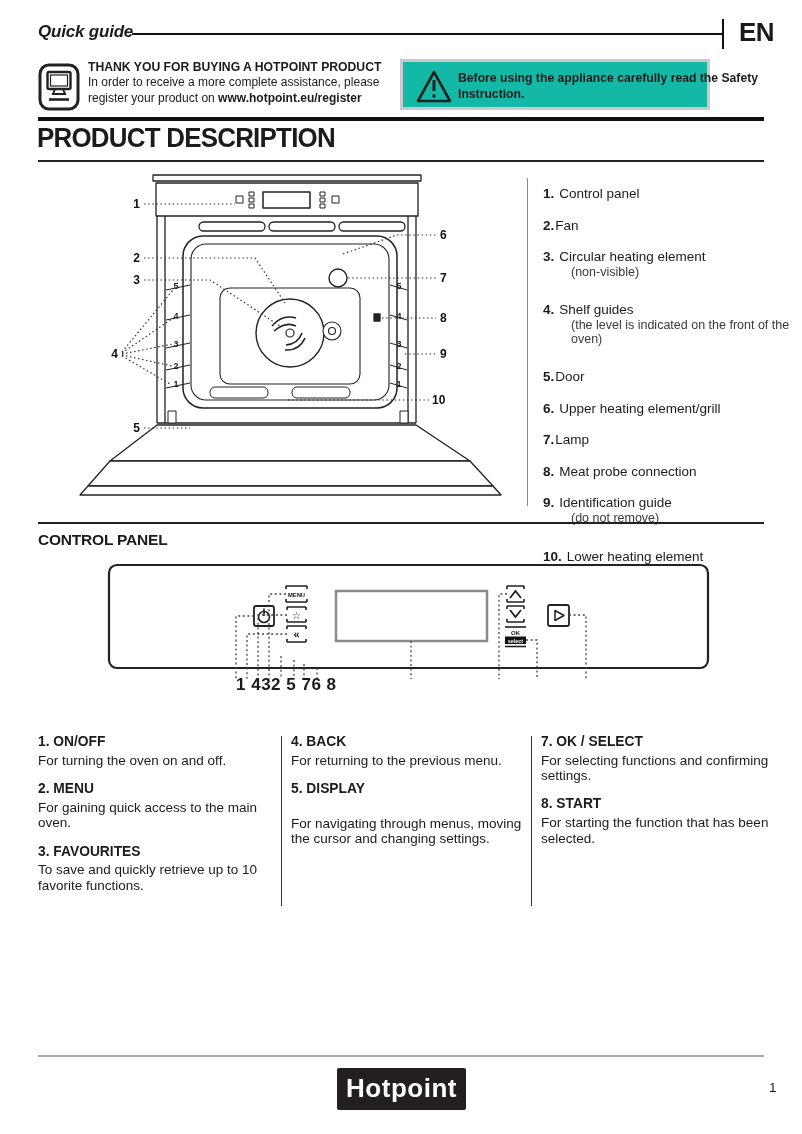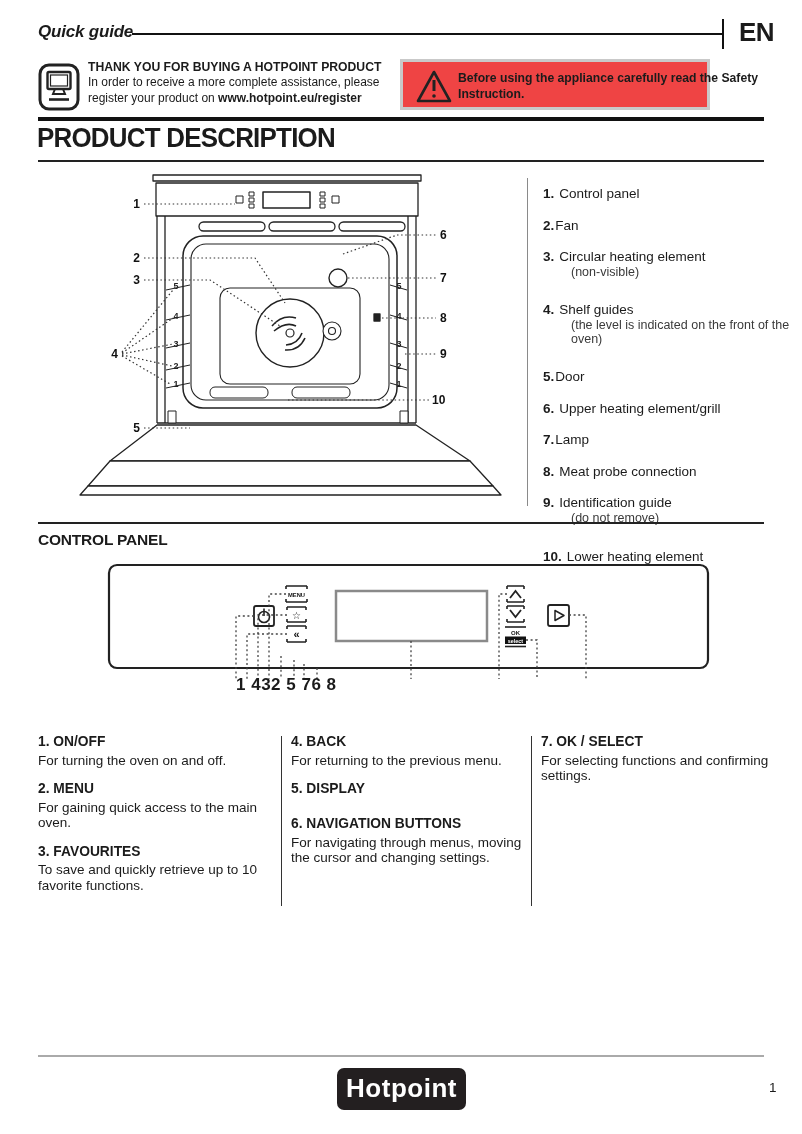--- a/index.html
+++ b/index.html
@@ -14,21 +14,21 @@
   .en-lang { left:739px; top:17px; font-size:26px; font-weight:bold; letter-spacing:-0.5px; }
 
   
   .thanks { left:38px; top:60px; width:350px; }
   .thanks-icon { position:absolute; left:0; top:3px; }
   .thanks-text { margin-left:50px; font-size:12px; line-height:1.27; }
   .thanks-title { font-weight:bold; font-size:12.2px; }
   .thanks-url { font-weight:bold; }
 
   
-  .warn { left:400px; top:59px; width:310px; height:51px; background:#ef4444; border:3px solid #c9c9c9; }
+  .warn { left:400px; top:59px; width:310px; height:51px; background:#14b8a6; border:3px solid #c9c9c9; }
   .warn-tri { position:absolute; left:12px; top:7px; }
   .warn-text { position:absolute; left:55px; top:9px; width:308px; font-size:12.2px; font-weight:bold; line-height:1.3; }
 
   
   .bar-thick { left:38px; top:117px; width:726px; height:4px; background:#111; }
   .pd-title { left:37px; top:123px; font-size:27px; font-weight:bold; letter-spacing:-0.8px; transform:scaleX(0.96); transform-origin:left; }
   .bar-thin1 { left:38px; top:160px; width:726px; height:1.5px; background:#222; }
 
   
   .pd-divider { left:527px; top:178px; width:1px; height:328px; background:#8a8a8a; }
@@ -51,21 +51,21 @@
   .col3 { left:541px; width:242px; }
   .col-div1 { left:281px; top:736px; width:1px; height:170px; background:#333; }
   .col-div2 { left:531px; top:736px; width:1px; height:170px; background:#333; }
   .blk { margin-bottom:13px; }
   .blk-lg { margin-bottom:19px; }
   .cp-h { font-weight:bold; font-size:13.8px; margin-bottom:3px; }
   .cp-b:empty { display:none; }
 
   
   .foot-rule { left:38px; top:1055px; width:726px; height:2px; background:#aaa; }
-  .logo { left:337px; top:1068px; width:129px; height:42px; background:#231f20; border-radius:7px; color:#fff;
+  .logo { left:337px; top:1068px; width:129px; height:42px; background:#231f20; border-radius:2px; color:#fff;
           font-size:26px; font-weight:bold; text-align:center; line-height:40px; letter-spacing:0.5px; }
   .pageno { left:769px; top:1080px; font-size:13.5px; }
 
   svg text { font-family:"Liberation Sans", sans-serif; }
 </style>
 </head>
 <body>
 
 <div class="abs qg-title">Quick guide</div>
 <div class="abs qg-rule"></div>
@@ -310,27 +310,30 @@
 
 <div class="abs col col2">
   <div class="blk">
       <div class="cp-h">4. BACK</div>
       <div class="cp-b">For returning to the previous menu.</div>
     </div>
   <div class="blk blk-lg">
       <div class="cp-h">5. DISPLAY</div>
     </div>
   <div class="blk">
-      <div class="cp-h">6. NAVIGATION BUTTONS</div>
       <div class="cp-b">For navigating through menus, moving the cursor and changing settings.</div>
     </div>
 </div>
 
 <div class="abs col col3">
   <div class="blk">
       <div class="cp-h">7. OK / SELECT</div>
       <div class="cp-b">For selecting functions and confirming settings.</div>
+    </div>
+  <div class="blk">
+      <div class="cp-h">8. START</div>
+      <div class="cp-b">For starting the function that has been selected.</div>
     </div>
 </div>
 
 <div class="abs foot-rule"></div>
 <div class="abs logo">Hotpoint</div>
 <div class="abs pageno">1</div>
 
 </body></html>

